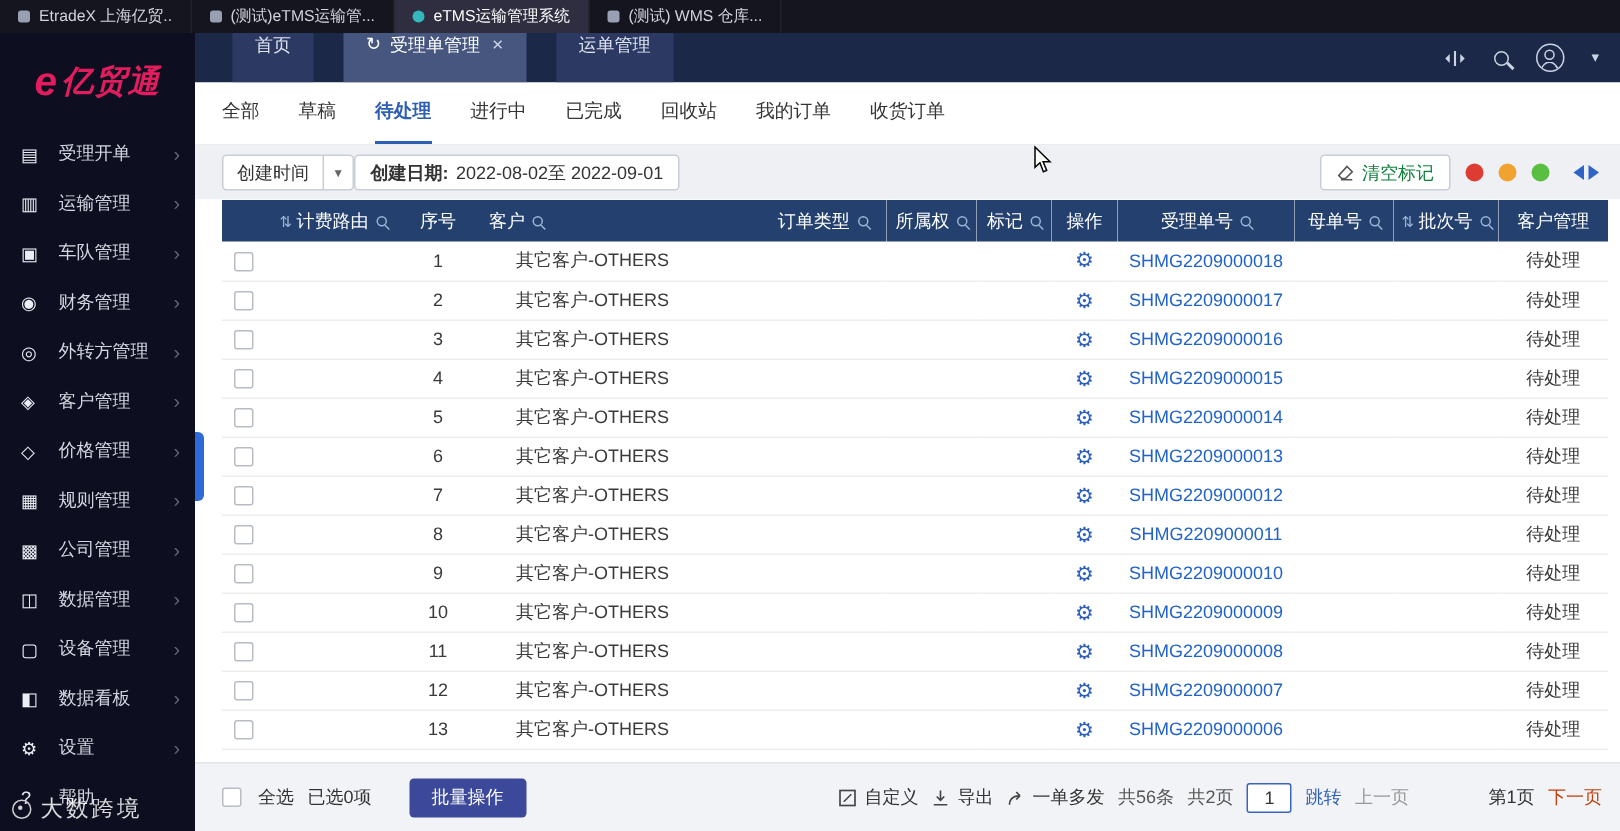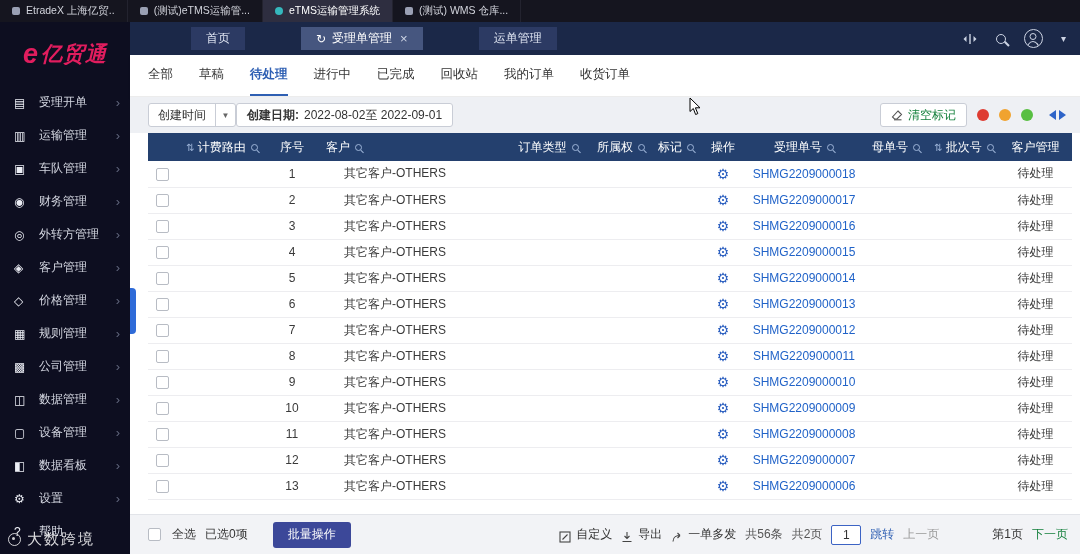--- a/index.html
+++ b/index.html
@@ -29,21 +29,21 @@
   .wm-icon { width:13px; height:13px; border:1.6px solid rgba(255,255,255,0.8); border-radius:50%; position:relative; flex:none; }
   .wm-icon::after { content:""; position:absolute; left:3px; top:3px; width:3px; height:3px; border-radius:50%; background:rgba(255,255,255,0.8); }
 
   
   .content { flex:1; min-width:0; display:flex; flex-direction:column; background:#fff; position:relative; }
   .collapse-handle { position:absolute; left:0; top:266px; width:6px; height:46px; background:#2f6bd8; border-radius:0 4px 4px 0; z-index:5; cursor:pointer; }
 
   
   .navbar { height:33px; background:#1b2848; display:flex; align-items:center; padding:0 14px 0 25px; flex:none; }
   .nav-tabs { display:flex; align-items:center; gap:20px; height:100%; }
-  .nav-tab { height:23px; display:flex; align-items:center; padding:0 15px; background:#2c3a63; color:#dfe5f2; font-size:12px; gap:6px; cursor:pointer; white-space:nowrap;margin-left:36px; }
+  .nav-tab { height:33px; display:flex; padding:0 15px; background:#2c3a63; color:#dfe5f2; font-size:12px; gap:6px; cursor:pointer; white-space:nowrap; }
   .nav-tab.active { background:#46567f; color:#fff; }
   .icon-glyph { font-size:12px; }
   .tab-close { font-size:13px; color:#cdd4e4; margin-left:2px; cursor:pointer; }
   .nav-right { margin-left:auto; display:flex; align-items:center; gap:18px; color:#ccd3e3; }
   .nav-mag { width:10px; height:10px; border:1.6px solid #ccd3e3; border-radius:50%; position:relative; cursor:pointer; }
   .nav-mag::after { content:""; position:absolute; width:6px; height:1.6px; background:#ccd3e3; transform:rotate(45deg); right:-5px; bottom:-2px; }
   .avatar { width:19px; height:19px; border:1.5px solid #ccd3e3; border-radius:50%; position:relative; overflow:hidden; cursor:pointer; }
   .avatar::before { content:""; position:absolute; top:3px; left:50%; transform:translateX(-50%); width:5px; height:5px; border:1.2px solid #ccd3e3; border-radius:50%; }
   .avatar::after { content:""; position:absolute; top:11px; left:50%; transform:translateX(-50%); width:12px; height:8px; border:1.2px solid #ccd3e3; border-radius:50% 50% 0 0 / 100% 100% 0 0; }
   .nav-caret { font-size:10px; cursor:pointer; }
@@ -76,31 +76,31 @@
   tbody td { height:26px; border-bottom:1px solid #ededf0; font-size:12px; color:#3a3a3a; text-align:center; padding:0 2px; white-space:nowrap; overflow:hidden; }
   td.td-cust { text-align:left; padding-left:28px; }
   .sort-g { color:#9db4d8; font-size:10px; margin-right:3px; cursor:pointer; }
   .mag { display:inline-block; width:7px; height:7px; border:1.3px solid #9db4d8; border-radius:50%; position:relative; margin-left:5px; vertical-align:middle; cursor:pointer; }
   .mag::after { content:""; position:absolute; width:4px; height:1.3px; background:#9db4d8; transform:rotate(45deg); right:-3px; bottom:-2px; }
   .cb { display:inline-block; width:13px; height:13px; border:1px solid #b8bcc4; border-radius:2px; background:#fff; vertical-align:middle; cursor:pointer; }
   .gear { color:#2b5fc0; font-size:14px; cursor:pointer; }
   .link { color:#2163c8; cursor:pointer; text-decoration:none; }
 
   
-  .footerbar { height:40px; background:#f2f3f6; border-top:1px solid #e2e4e9; display:flex; align-items:center; padding:0 12px 0 18px; gap:9px; font-size:12px; color:#333; flex:none; }
+  .footerbar { height:46px; background:#f2f3f6; border-top:1px solid #e2e4e9; display:flex; align-items:center; padding:0 12px 0 18px; gap:9px; font-size:12px; color:#333; flex:none; }
   .sel-all-label { margin-left:2px; }
   .batch-btn { background:#3c4899; color:#fff; border:none; border-radius:3px; height:26px; padding:0 15px; font-size:12px; margin-left:16px; cursor:pointer; }
   .f-spacer { margin-left:auto; }
-  .fbtn { display:flex; align-items:flex-end; gap:5px; color:#333; cursor:pointer; white-space:nowrap; background:none; border:none; font-size:12px; }
+  .fbtn { display:flex; align-items:center; gap:5px; color:#333; cursor:pointer; white-space:nowrap; background:none; border:none; font-size:12px; }
   .total-info { color:#555; white-space:nowrap; }
   .page-input { width:30px; height:20px; border:1px solid #3c63c4; border-radius:2px; text-align:center; font-size:12px; color:#333; background:#fff; }
   .jump { color:#2e5fb3; cursor:pointer; }
   .prev { color:#999; cursor:pointer; }
   .pageno { color:#333;margin-left:44px; }
-  .next { color:#15803d; cursor:pointer; }
+  .next { color:#c2410c; cursor:pointer; }
 
   .cursor { position:absolute; left:689px; top:97px; z-index:50; pointer-events:none; }
 </style>
 </head>
 <body>
 
 <div class="screen">
 
   <div class="browser-bar">
     <div class="btab">

